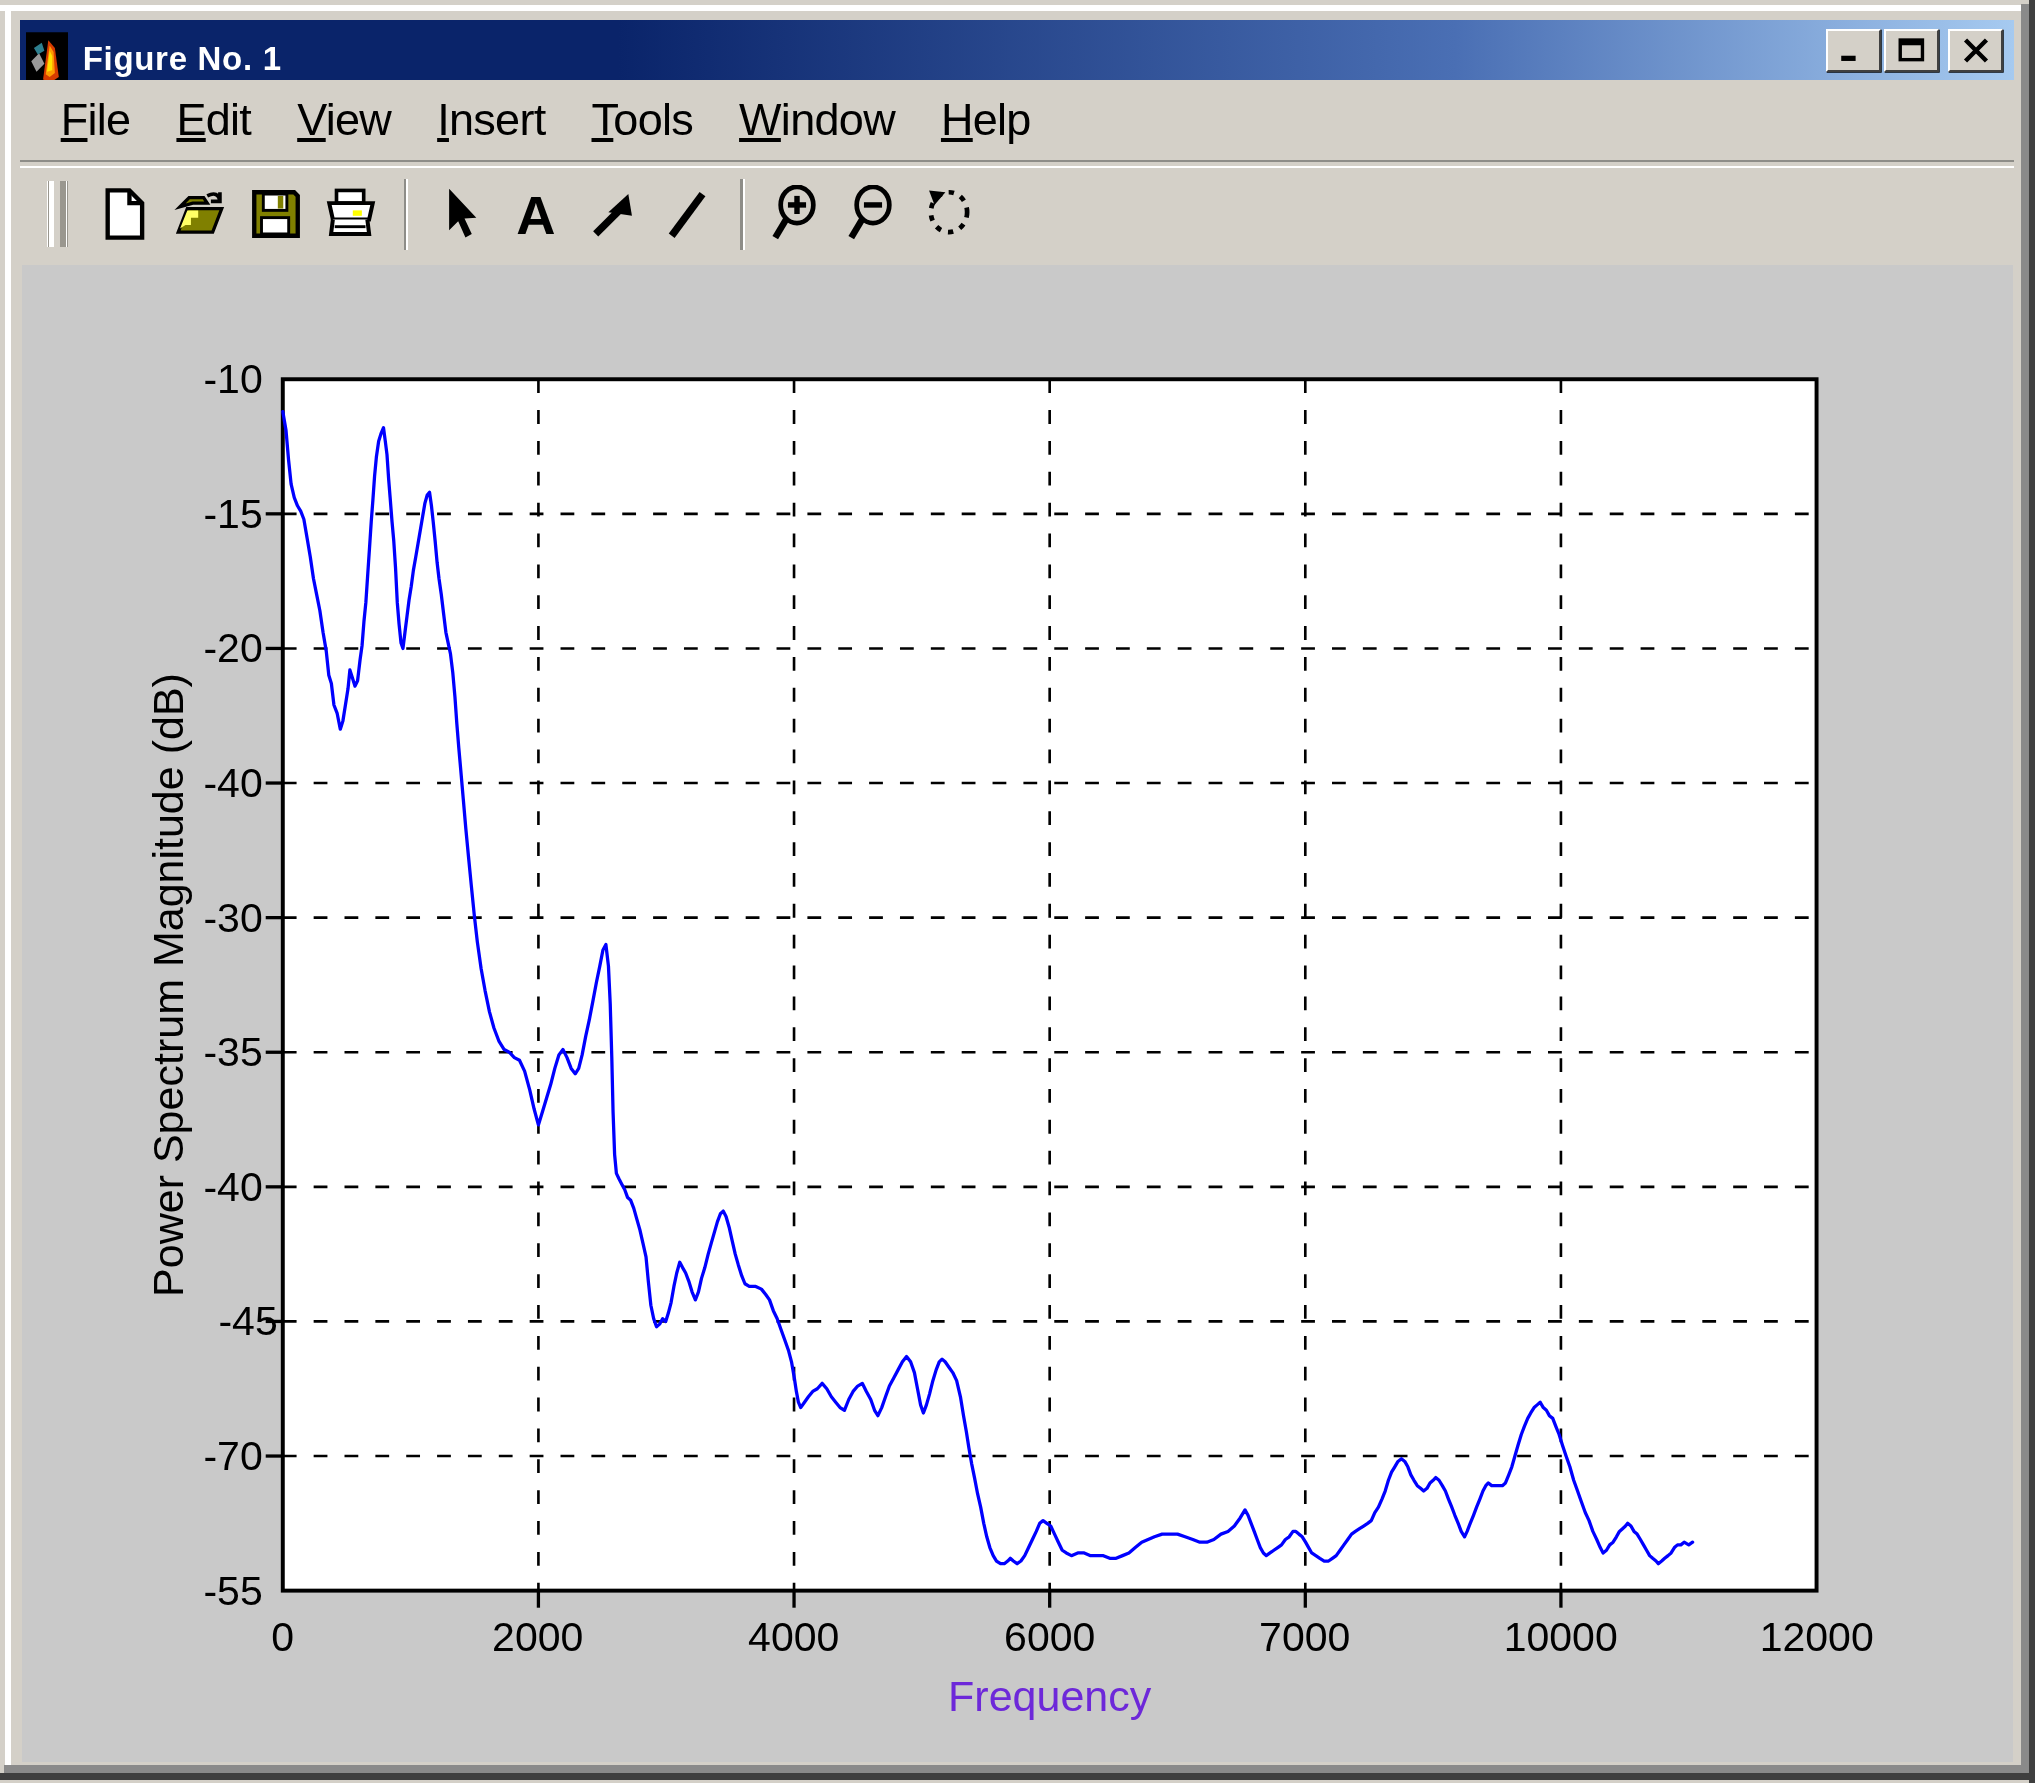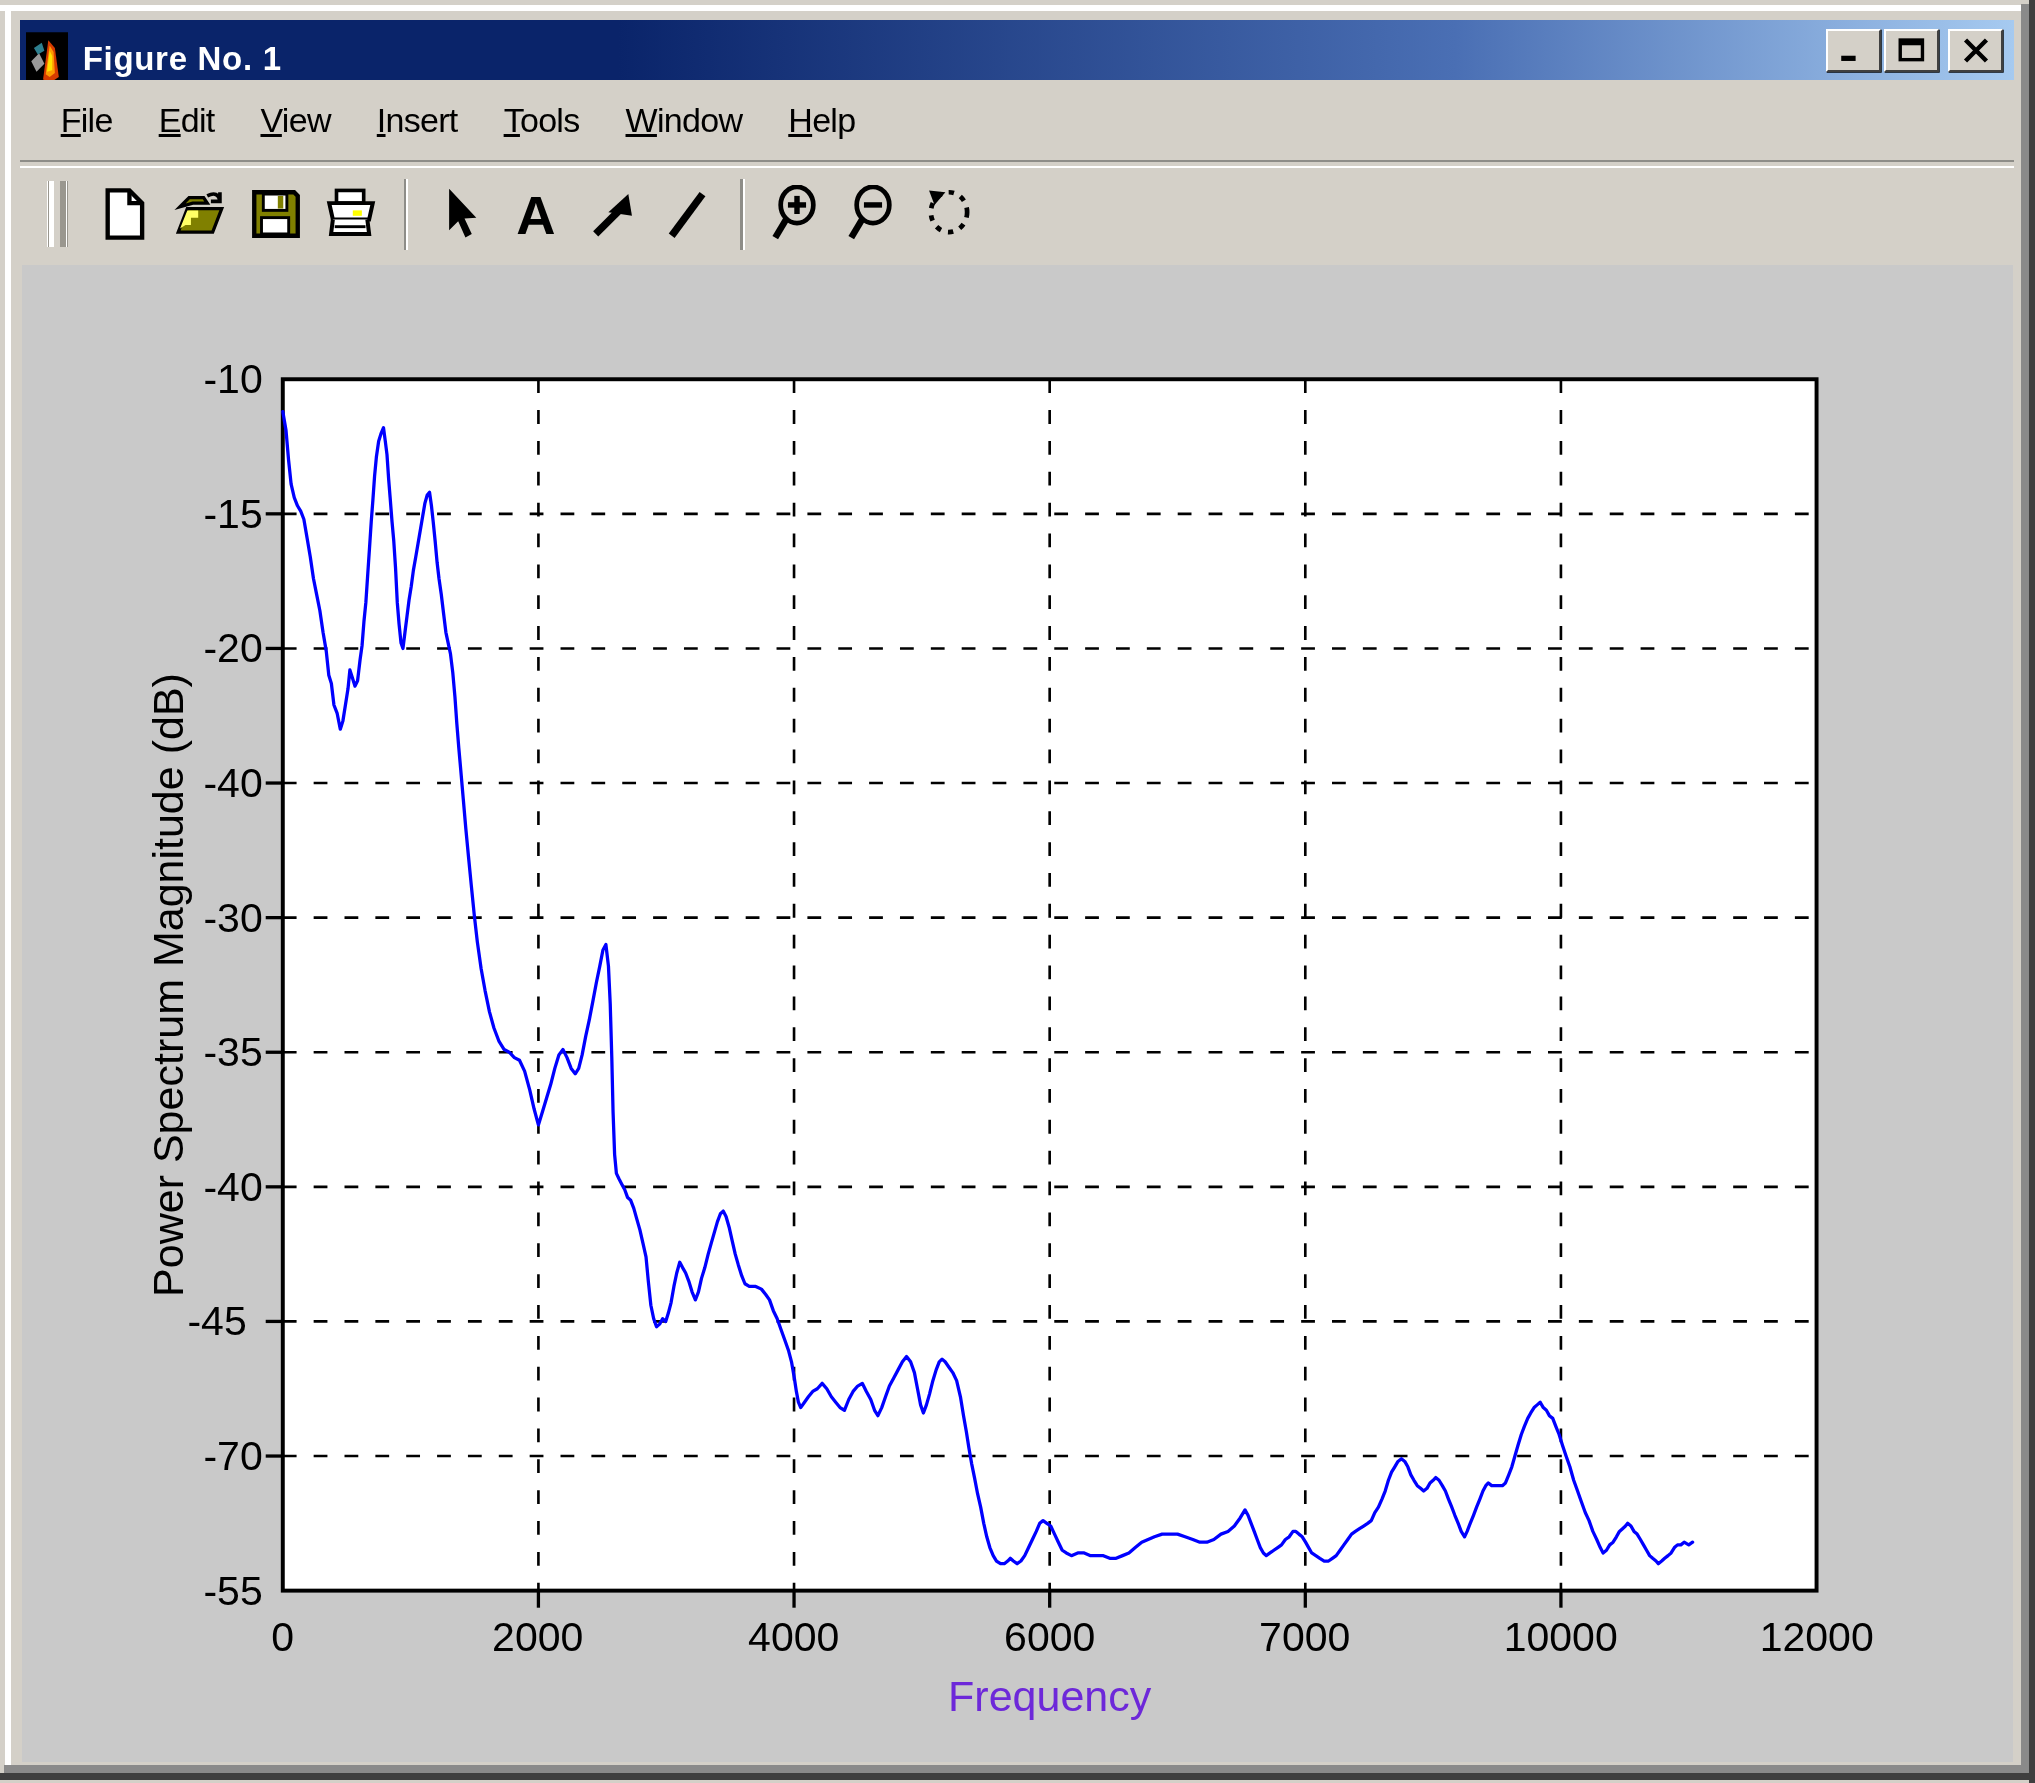--- a/index.html
+++ b/index.html
@@ -39,21 +39,21 @@
   #close-button{margin-left:9.2px;}
 
   
   #menubar{
     position:absolute; left:19.7px; top:80px; width:1994px; height:80px;
     background:#d4d0c8;
     border-bottom:2.6px solid #8e8d88;
     display:flex; align-items:center;
   }
   .menu-item{
-    font-size:34px; color:#000; margin-left:46px; white-space:nowrap;
+    font-size:45px; color:#000; margin-left:46px; white-space:nowrap;
     letter-spacing:-0.7px;
   }
   .menu-item:first-child{margin-left:41px;}
   .menu-item u{text-decoration:underline;}
 
   
   #toolbar{
     position:absolute; left:19.7px; top:166px; width:1994px; height:92px;
     background:#d4d0c8; border-top:2px solid #ffffff;
     display:flex; align-items:center;
@@ -259,21 +259,21 @@
       </svg>
     <div id="xlabel">Frequency</div>
     <div id="ylabel">Power Spectrum Magnitude (dB)</div>
   <div class="ytick-label" style="left: 97px; top: 88px;">-10</div>
       <div class="ytick-label" style="left: 97px; top: 223px;">-15</div>
       <div class="ytick-label" style="left: 97px; top: 357px;">-20</div>
       <div class="ytick-label" style="left: 97px; top: 492px;">-40</div>
       <div class="ytick-label" style="left: 97px; top: 627px;">-30</div>
       <div class="ytick-label" style="left: 97px; top: 761px;">-35</div>
       <div class="ytick-label" style="left: 97px; top: 896px;">-40</div>
-      <div class="ytick-label" style="left: 81px; top: 1030px;">-45</div>
+      <div class="ytick-label" style="left: 112px; top: 1030px;">-45</div>
       <div class="ytick-label" style="left: 97px; top: 1165px;">-70</div>
       <div class="ytick-label" style="left: 97px; top: 1300px;">-55</div>
       <div class="xtick-label" style="left: 143px; top: 1348px;">0</div>
       <div class="xtick-label" style="left: 398px; top: 1348px;">2000</div>
       <div class="xtick-label" style="left: 654px; top: 1348px;">4000</div>
       <div class="xtick-label" style="left: 910px; top: 1348px;">6000</div>
       <div class="xtick-label" style="left: 1165px; top: 1348px;">7000</div>
       <div class="xtick-label" style="left: 1421px; top: 1348px;">10000</div>
       <div class="xtick-label" style="left: 1677px; top: 1348px;">12000</div>
     </div>

